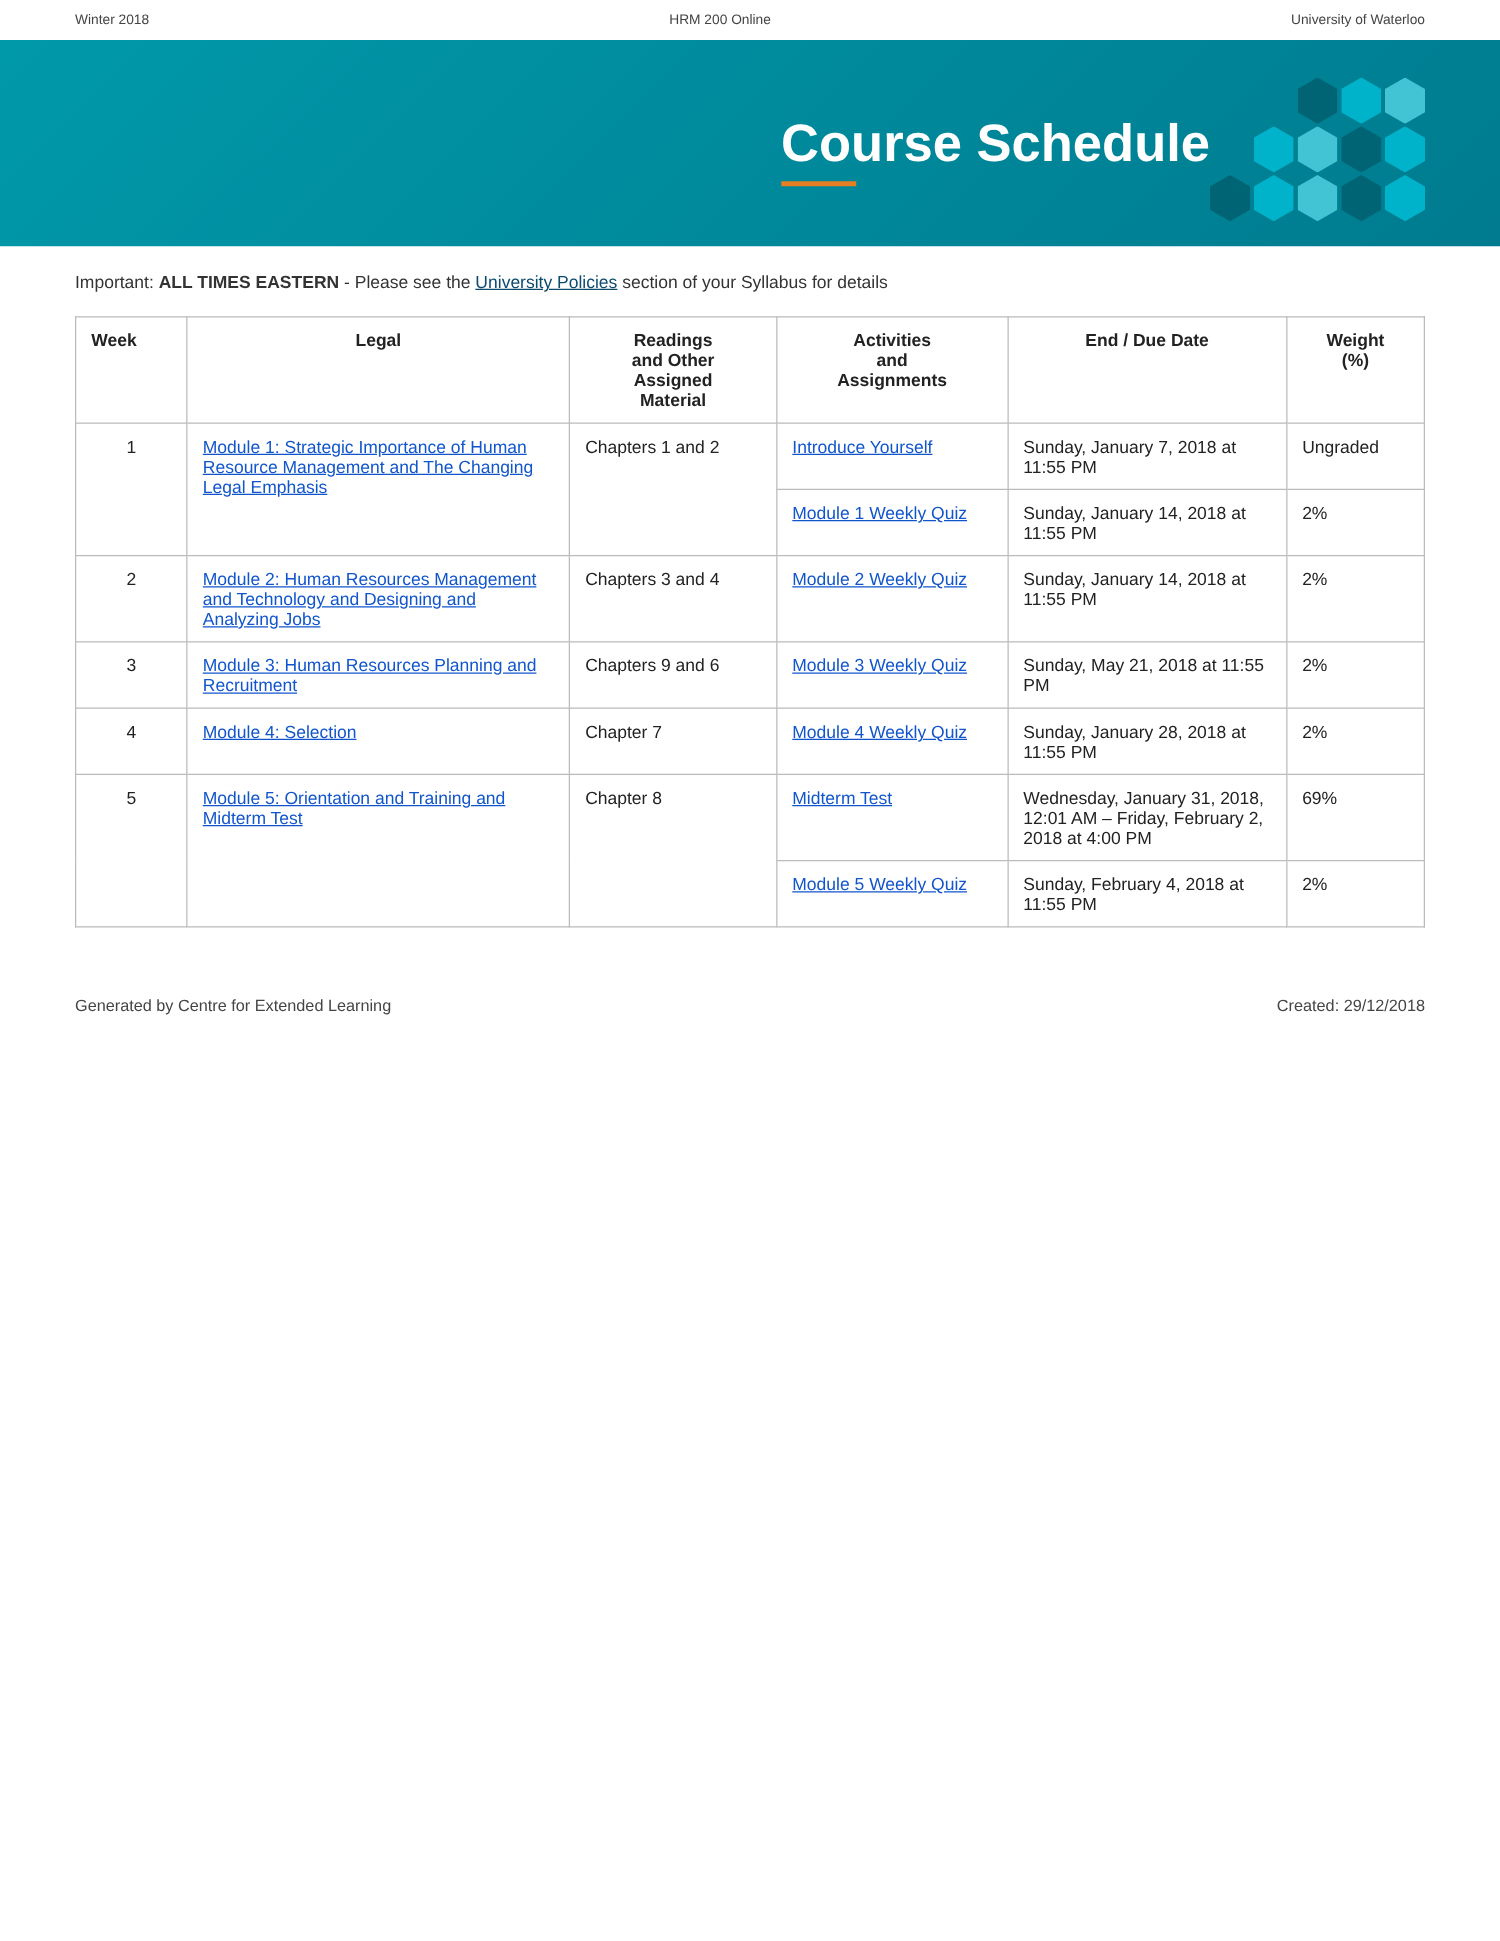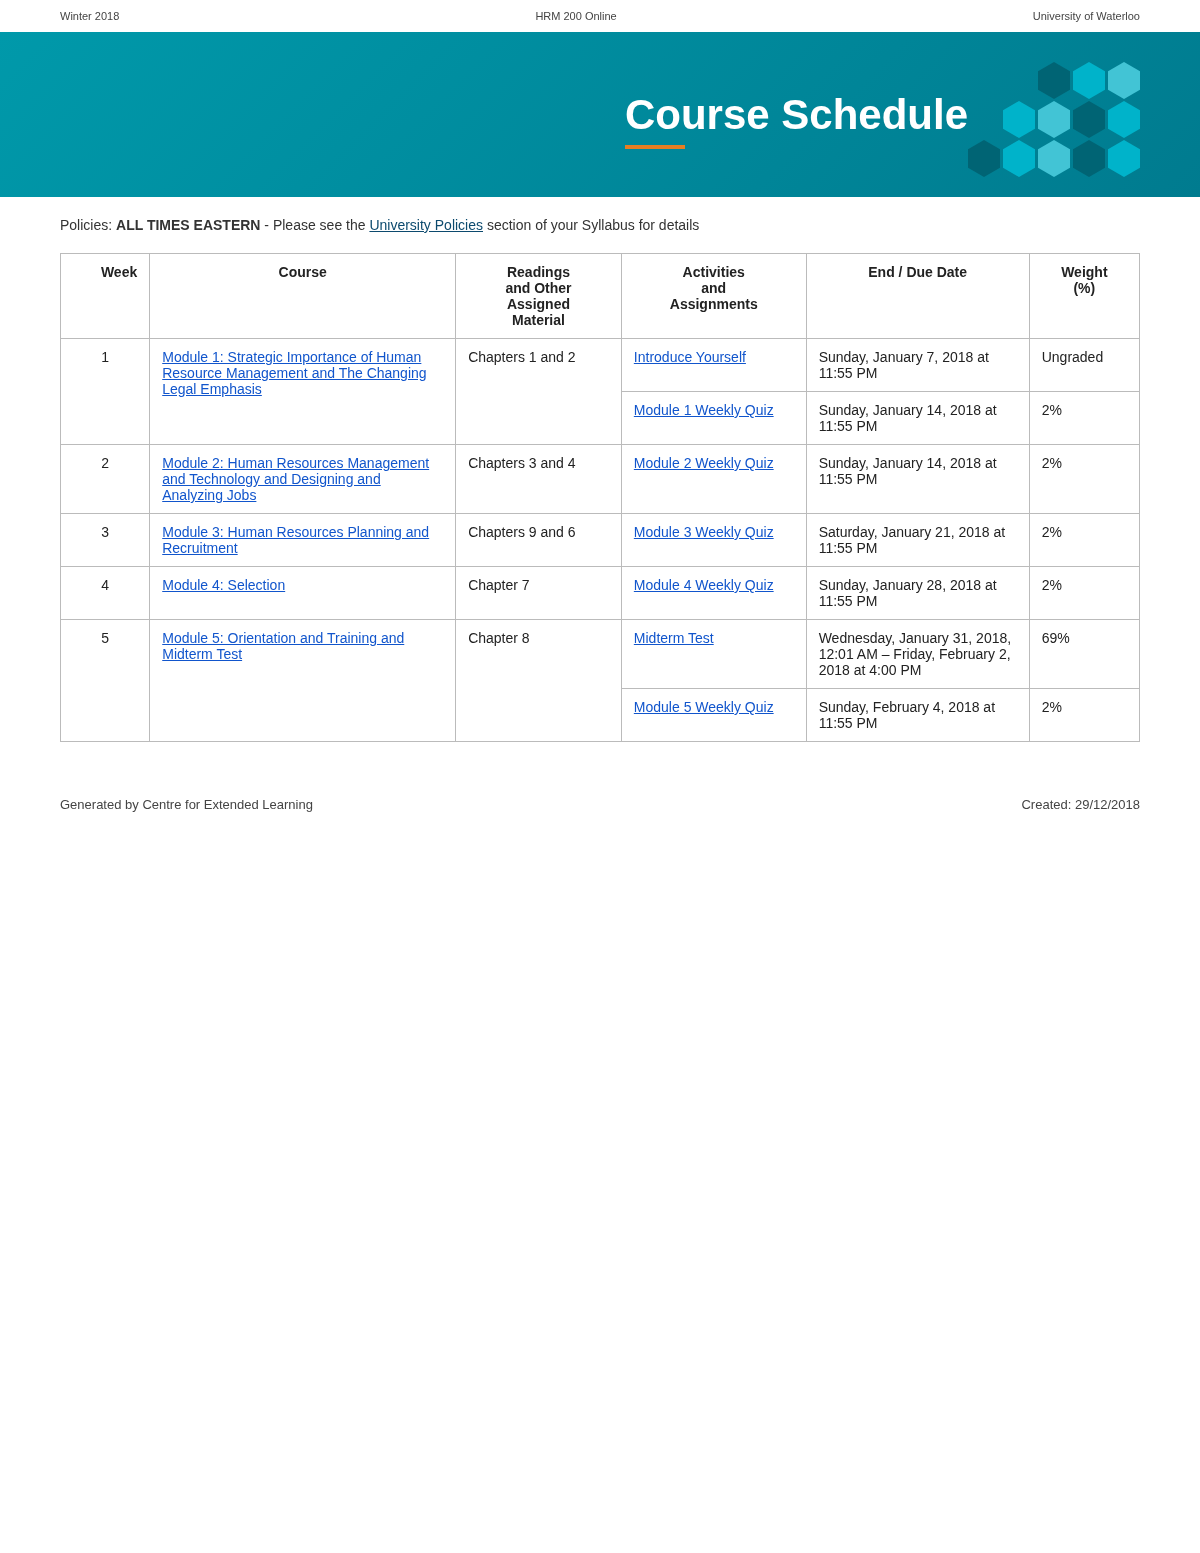--- a/index.html
+++ b/index.html
@@ -101,21 +101,21 @@
       vertical-align: top;
     }
 
     thead th {
       font-weight: bold;
       font-size: 14px;
       background: #fff;
       vertical-align: top;
     }
 
-    .col-week { width: 70px; text-align: right; }
+    .col-week { width: 70px; text-align: left; }
     .col-module { width: 240px; }
     .col-readings { width: 130px; }
     .col-activities { width: 145px; }
     .col-due { width: 175px; }
     .col-weight { width: 85px; }
 
     td.week-cell { text-align: center; font-weight: normal; }
 
     a { color: #1155cc; text-decoration: underline; }
 
@@ -160,28 +160,28 @@
       <div class="hex hex-mid"></div>
       <div class="hex hex-light"></div>
       <div class="hex hex-dark"></div>
       <div class="hex hex-mid"></div>
     </div>
   </div>
 </div>
 
 <div class="content">
   <p class="important-note">
-    <span>Policies: </span><strong>ALL TIMES EASTERN</strong><span> - Please see the </span><a href="#">University Policies</a><span> section of your Syllabus for details</span>
+    <span>Important: </span><strong>ALL TIMES EASTERN</strong><span> - Please see the </span><a href="#">University Policies</a><span> section of your Syllabus for details</span>
   </p>
 
   <table>
     <thead>
       <tr>
         <th class="col-week">Week</th>
-        <th class="col-module">Course</th>
+        <th class="col-module">Legal</th>
         <th class="col-readings">Readings<br>and Other<br>Assigned<br>Material</th>
         <th class="col-activities">Activities<br>and<br>Assignments</th>
         <th class="col-due">End / Due Date</th>
         <th class="col-weight">Weight<br>(%)</th>
       </tr>
     </thead>
     <tbody id="table-body">
     <tr>
             <td class="week-cell col-week" rowspan="2">1</td>
             <td class="col-module" rowspan="2"><a href="#">Module 1: Strategic Importance of Human Resource Management and The Changing Legal Emphasis</a></td>
@@ -201,21 +201,21 @@
         <td class="col-readings">Chapters 3 and 4</td>
         <td class="col-activities"><a href="#">Module 2 Weekly Quiz</a></td>
         <td class="col-due">Sunday, January 14, 2018 at 11:55 PM</td>
         <td class="col-weight">2%</td>
       </tr>
         <tr>
         <td class="week-cell col-week">3</td>
         <td class="col-module"><a href="#">Module 3: Human Resources Planning and Recruitment</a></td>
         <td class="col-readings">Chapters 9 and 6</td>
         <td class="col-activities"><a href="#">Module 3 Weekly Quiz</a></td>
-        <td class="col-due">Saturday, January 21, 2018 at 11:55 PM</td>
+        <td class="col-due">Sunday, May 21, 2018 at 11:55 PM</td>
         <td class="col-weight">2%</td>
       </tr>
         <tr>
         <td class="week-cell col-week">4</td>
         <td class="col-module"><a href="#">Module 4: Selection</a></td>
         <td class="col-readings">Chapter 7</td>
         <td class="col-activities"><a href="#">Module 4 Weekly Quiz</a></td>
         <td class="col-due">Sunday, January 28, 2018 at 11:55 PM</td>
         <td class="col-weight">2%</td>
       </tr>

